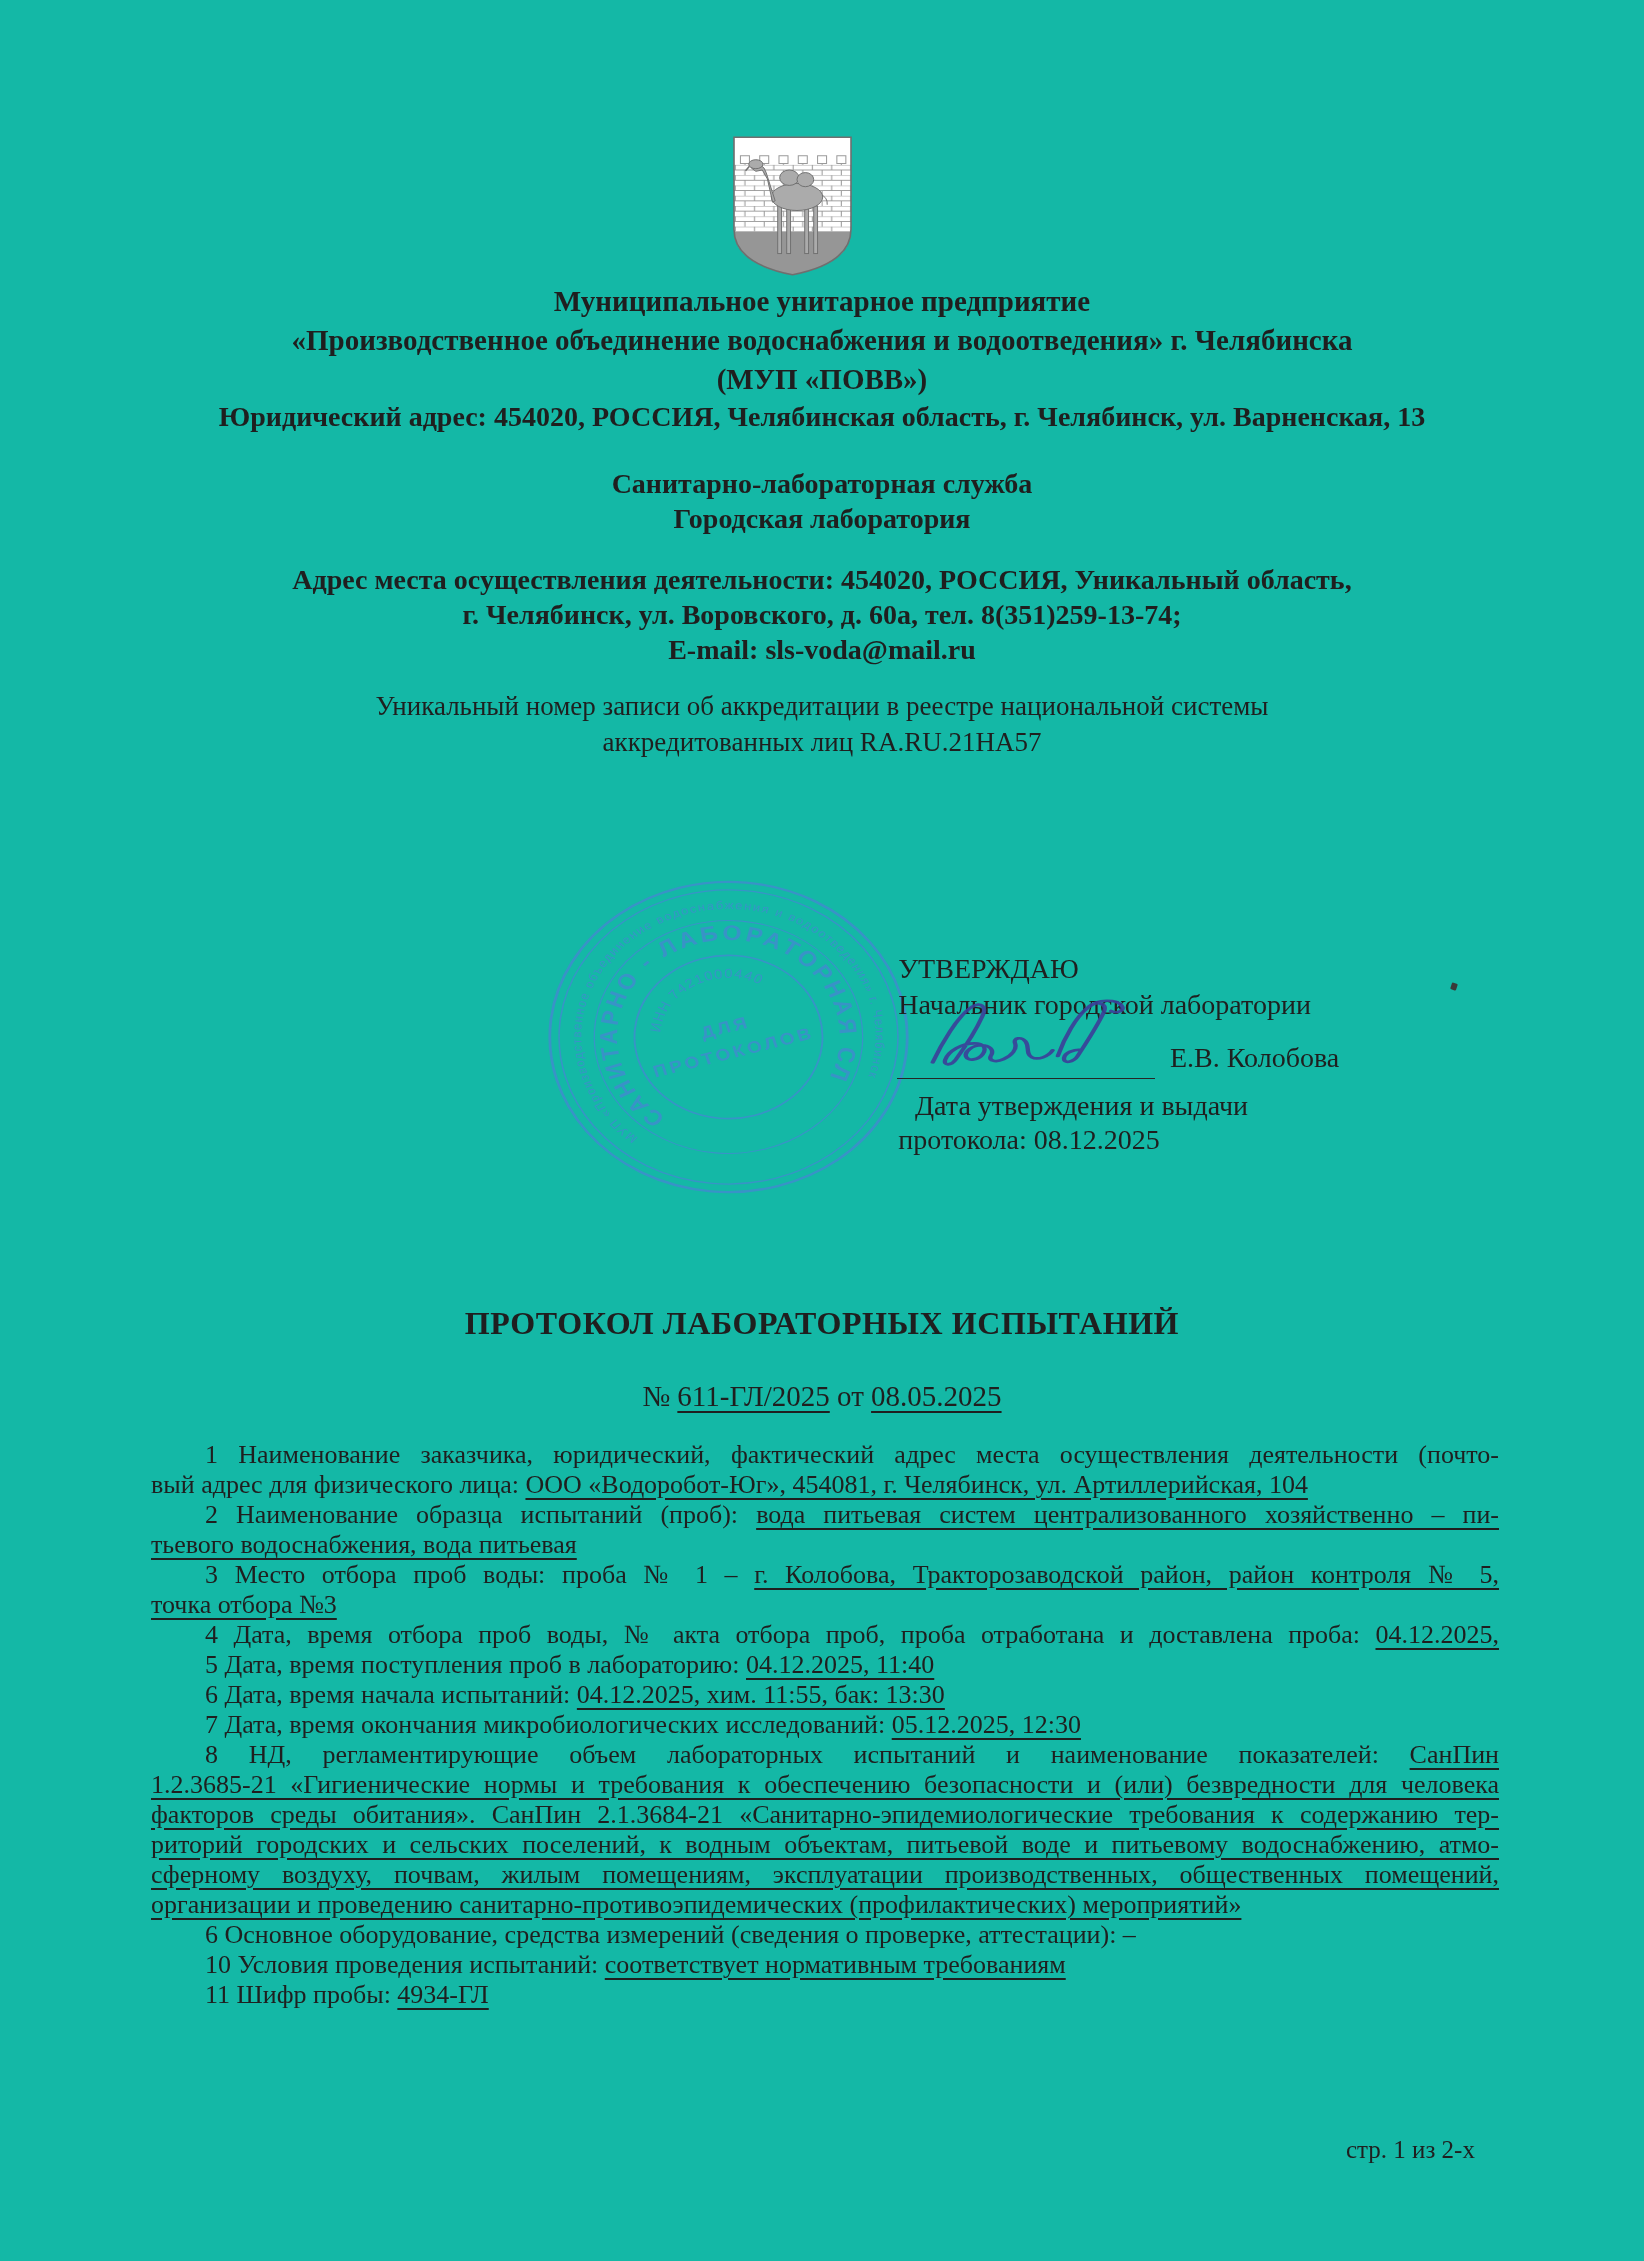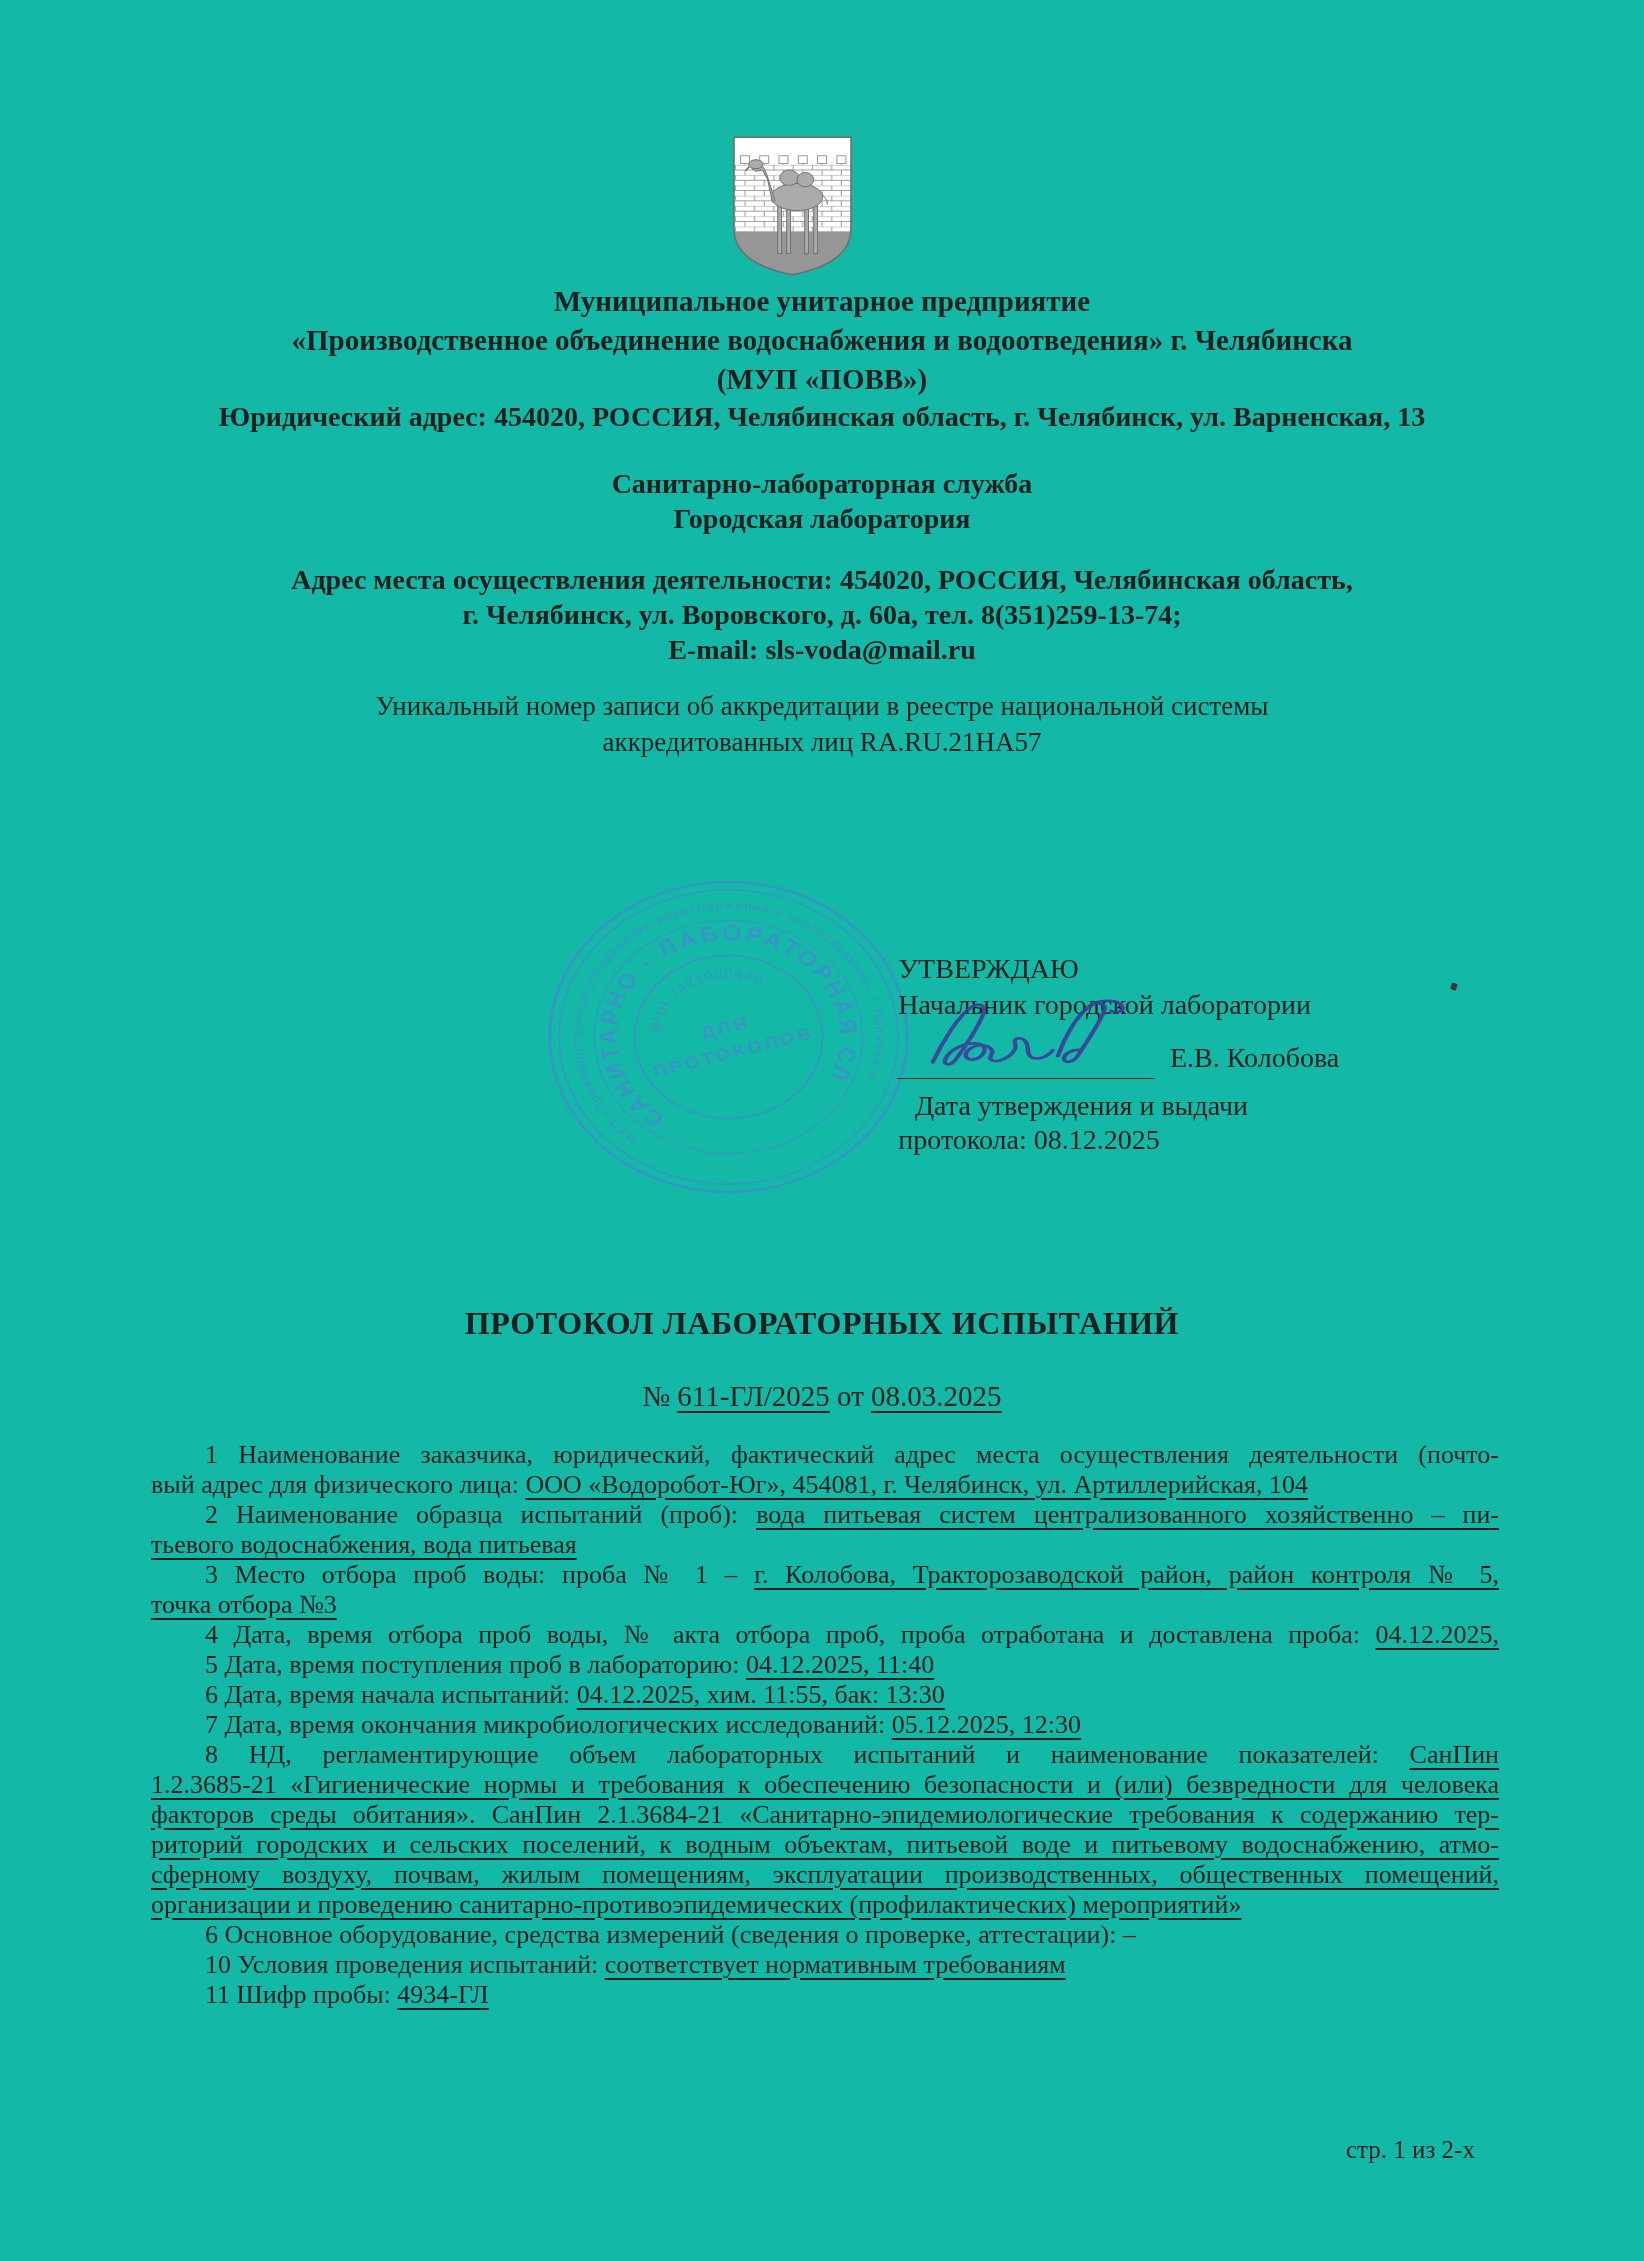--- a/index.html
+++ b/index.html
@@ -90,21 +90,21 @@
     <div>(МУП «ПОВВ»)</div>
   </div>
   <div class="abs center legal-line">Юридический адрес: 454020, РОССИЯ, Челябинская область, г. Челябинск, ул. Варненская, 13</div>
 
   <div class="abs center svc-block">
     <div>Санитарно-лабораторная служба</div>
     <div>Городская лаборатория</div>
   </div>
 
   <div class="abs center addr-block">
-    <div>Адрес места осуществления деятельности: 454020, РОССИЯ, Челябинская область,</div>
+    <div>Адрес места осуществления деятельности: 454020, РОССИЯ, Уникальный область,</div>
     <div>г. Челябинск, ул. Воровского, д. 60а, тел. 8(351)259-13-74;</div>
     <div>E-mail: sls-voda@mail.ru</div>
   </div>
 
   <div class="abs center accr-block">
     <div>Уникальный номер записи об аккредитации в реестре национальной системы</div>
     <div>аккредитованных лиц RA.RU.21HA57</div>
   </div>
 
   <svg class="abs stamp" viewBox="0 0 600 600" preserveAspectRatio="none" aria-hidden="true">
@@ -136,21 +136,21 @@
         <path d="M166,12 C174,0 192,0 197,10 C201,18 193,24 187,19"></path>
       </g>
     </svg>
     <div class="ap-line"></div>
     <div class="ap-name">Е.В. Колобова</div>
     <div class="ap-d1">Дата утверждения и выдачи</div>
     <div class="ap-d2">протокола: 08.12.2025</div>
   </div>
 
   <div class="abs center doc-title">ПРОТОКОЛ ЛАБОРАТОРНЫХ ИСПЫТАНИЙ</div>
-  <div class="abs center num-line"><span>№ </span><span class="u">611-ГЛ/2025</span><span> от </span><span class="u">08.03.2025</span></div>
+  <div class="abs center num-line"><span>№ </span><span class="u">611-ГЛ/2025</span><span> от </span><span class="u">08.05.2025</span></div>
 
   <div class="abs bodywrap">
       <div class="bl j ind"><span>1 Наименование заказчика, юридический, фактический адрес места осуществления деятельности (почто-</span></div>
       <div class="bl"><span>вый адрес для физического лица: </span><span class="u">ООО «Водоробот-Юг», 454081, г. Челябинск, ул. Артиллерийская, 104</span></div>
       <div class="bl j ind"><span>2 Наименование образца испытаний (проб): </span><span class="u">вода питьевая систем централизованного хозяйственно – пи-</span></div>
       <div class="bl"><span class="u">тьевого водоснабжения, вода питьевая</span></div>
       <div class="bl j ind"><span>3 Место отбора проб воды: проба № 1 – </span><span class="u">г. Колобова, Тракторозаводской район, район контроля № 5,</span></div>
       <div class="bl"><span class="u">точка отбора №3</span></div>
       <div class="bl j ind"><span>4 Дата, время отбора проб воды, № акта отбора проб, проба отработана и доставлена проба: </span><span class="u">04.12.2025,</span></div>
       <div class="bl ind"><span>5 Дата, время поступления проб в лабораторию: </span><span class="u">04.12.2025, 11:40</span></div>

